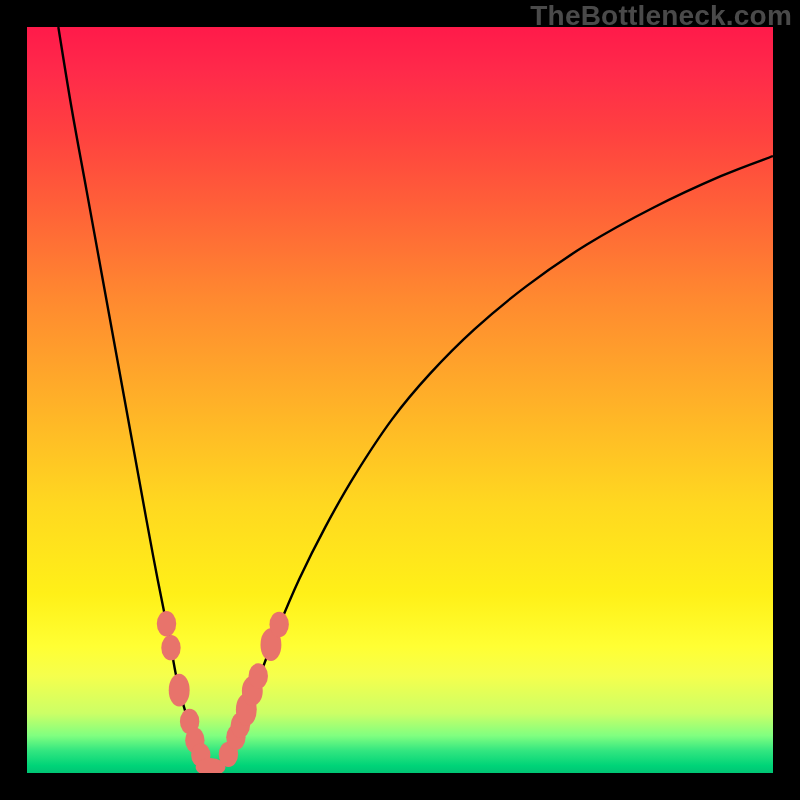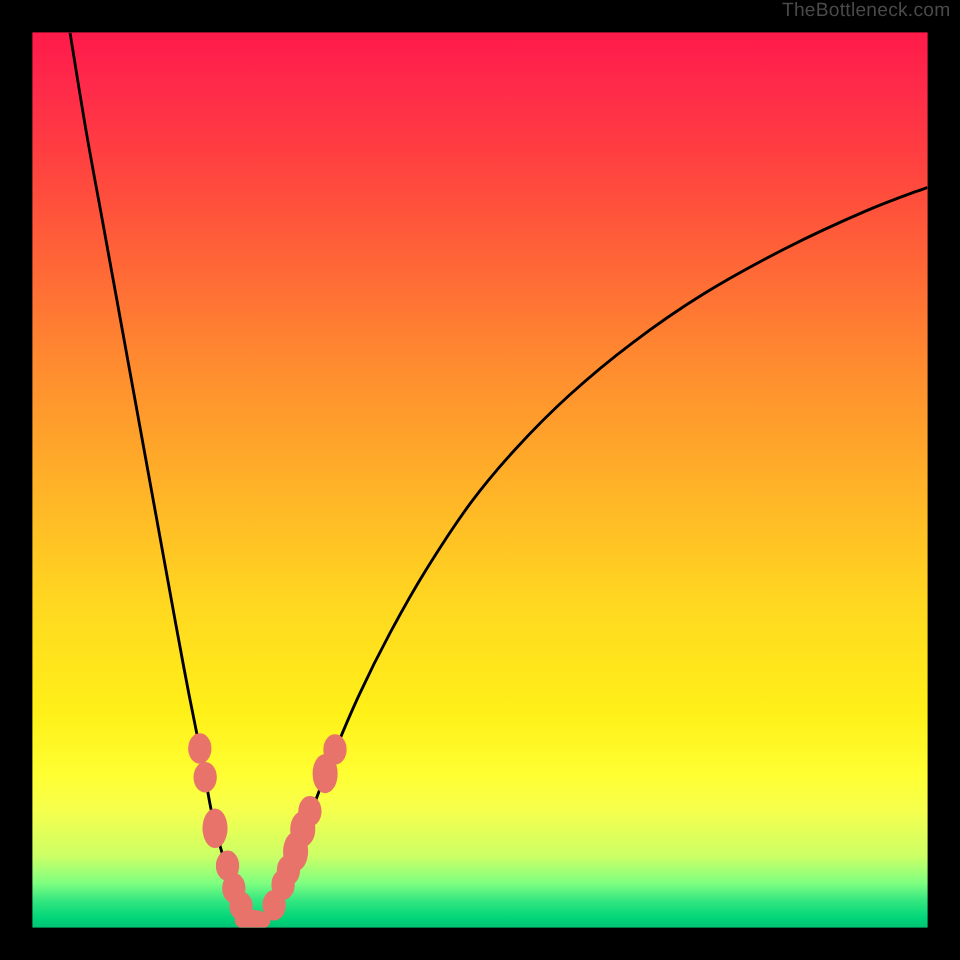--- a/index.html
+++ b/index.html
@@ -32,22 +32,22 @@
       #80ff80 95%,
       #33e680 97%,
       #00d478 99%,
       #00c474 100%);
   }
   .watermark {
     position: absolute;
     top: 0;
     right: 8px;
     color: #4a4a4a;
-    font-size: 16px;
-    font-weight: 400;
+    font-size: 28px;
+    font-weight: 700;
     letter-spacing: 0.2px;
     user-select: none;
   }
   .overlay {
     position: absolute;
     left: 27px;
     top: 27px;
     width: 746px;
     height: 746px;
   }

